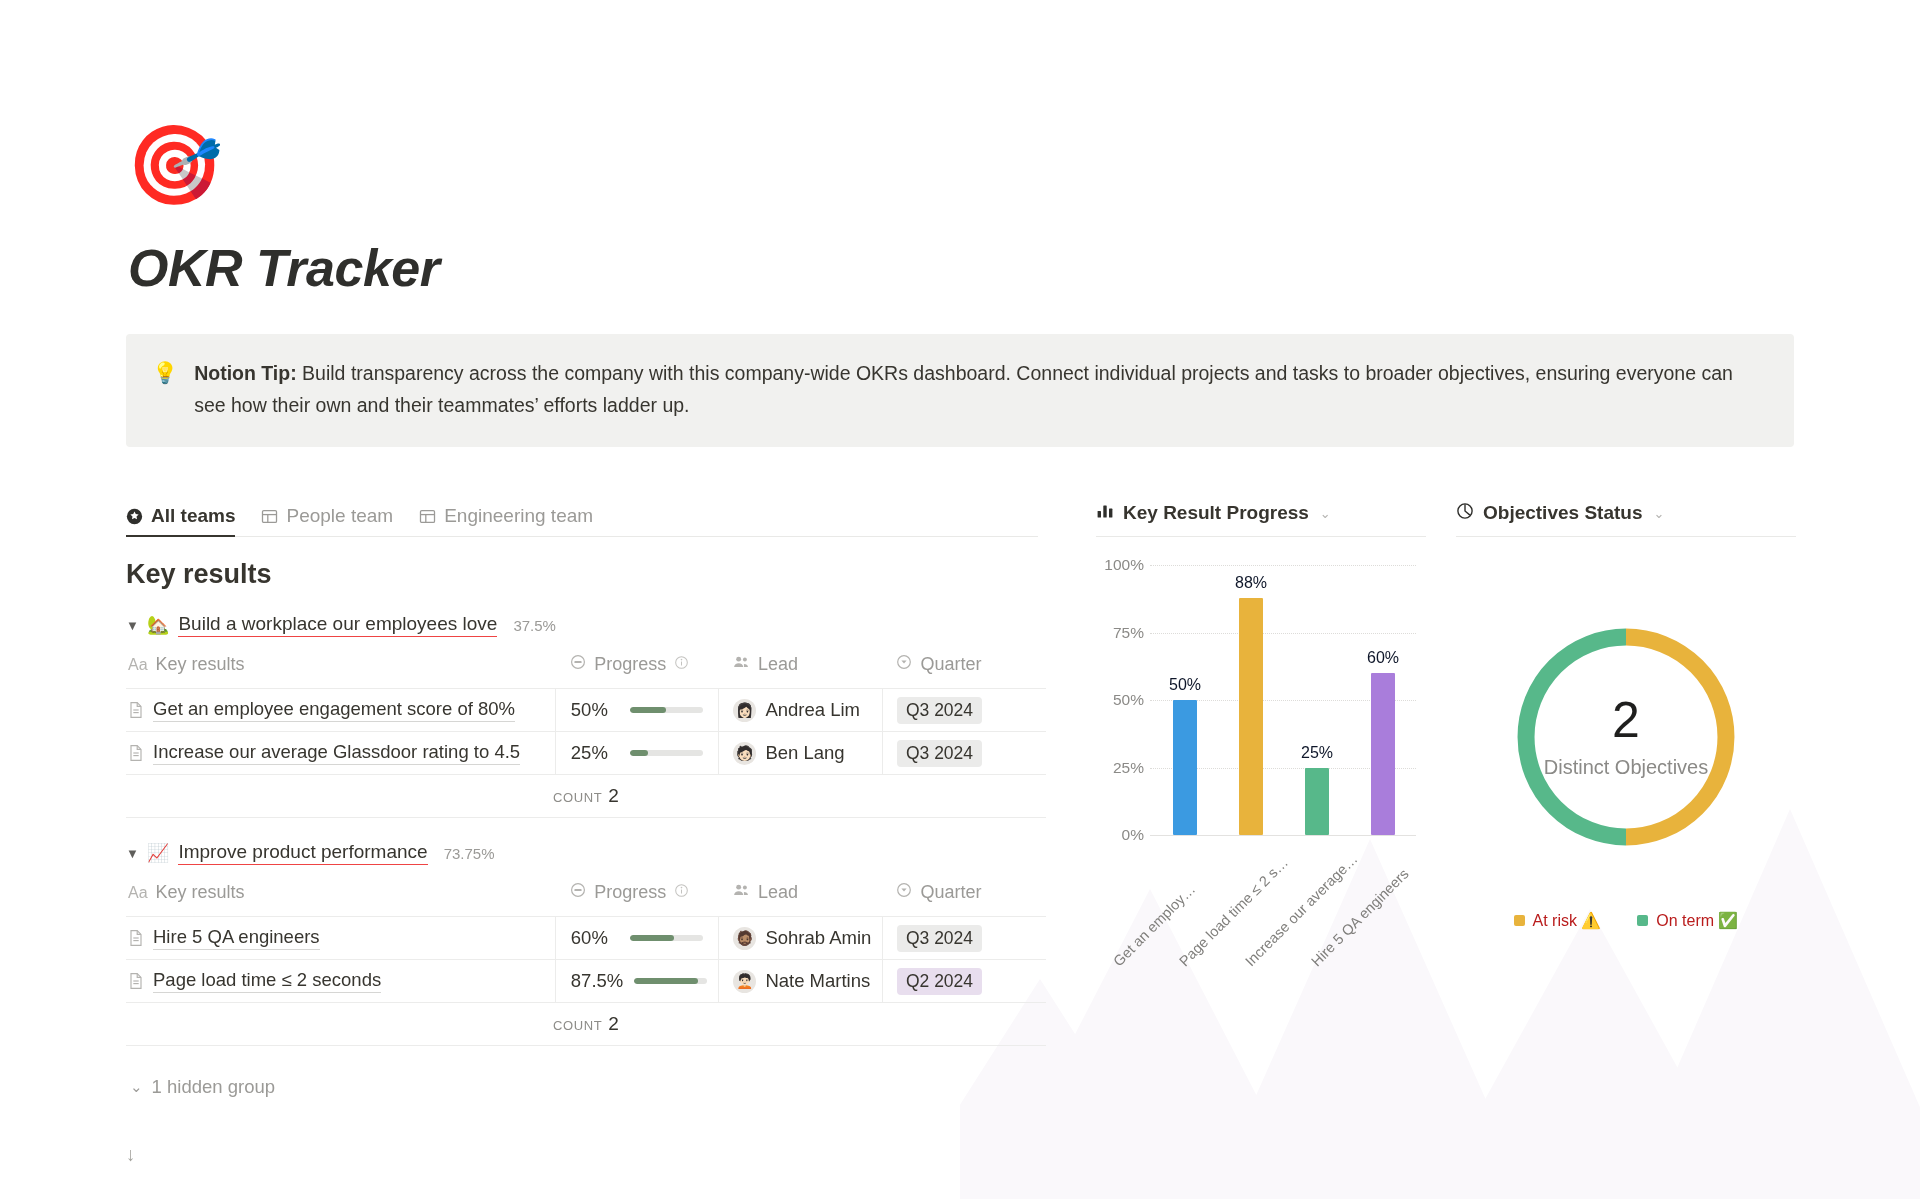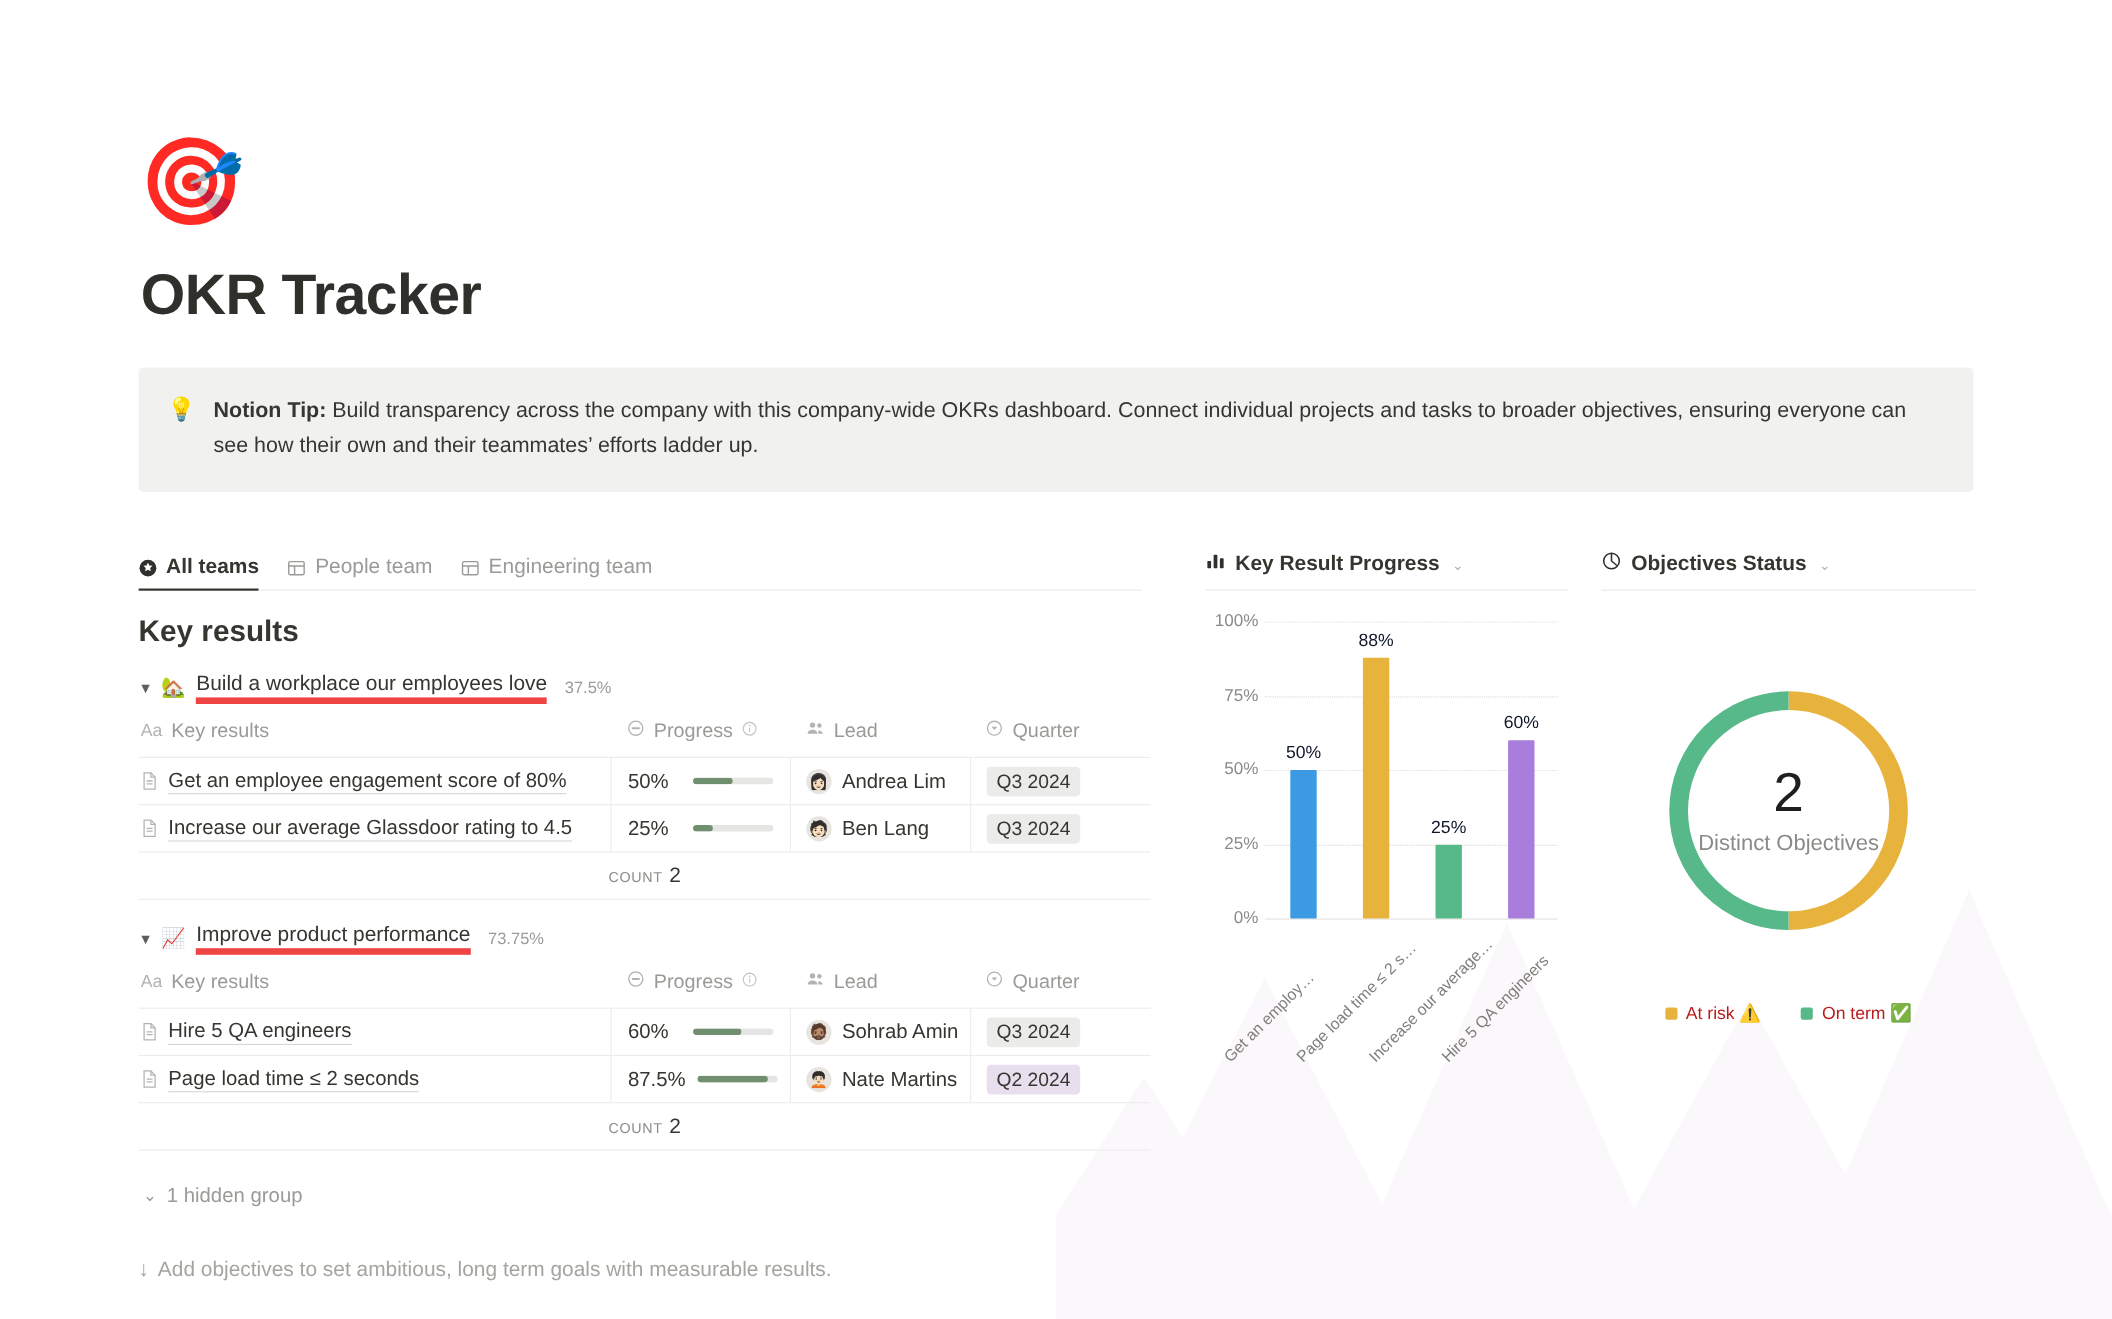--- a/index.html
+++ b/index.html
@@ -34,20 +34,21 @@
     display: block;
     width: 90px; height: 90px;
   }
   .page-title {
     font-size: 52px;
     font-weight: bold;
     letter-spacing: -0.5px;
     color: #2f2f2c;
     margin-top: 22px;
     margin-left: 2px;
+    font-style: italic;
   }
 
   
   .callout {
     margin: 36px 126px 0 126px;
     background: #f1f1ef;
     border-radius: 4px;
     padding: 24px 28px 26px 26px;
     display: flex;
     gap: 16px;
@@ -108,21 +109,21 @@
   
   .group { margin-top: 22px; }
   .group-head {
     display: flex; align-items: center; gap: 9px;
     font-size: 19px;
     height: 26px;
   }
   .caret { color: #5f5e5b; font-size: 13px; width: 12px; }
   .grp-emoji { font-size: 18px; }
   .grp-name {
-    border-bottom: 6px solid #ef4444;
+    border-bottom: 1px solid #ef4444;
     color: #37352f;
     padding-bottom: 1px;
   }
   .grp-pct { color: #9b9a97; font-size: 15px; margin-left: 7px; }
 
   table.db { border-collapse: collapse; width: 920px; margin-top: 16px; table-layout: fixed; }
   table.db th {
     text-align: left;
     font-weight: normal;
     color: #9b9a97;
@@ -683,17 +684,16 @@
             <span class="swatch" style="background:#57b88a;"></span>
             <span>On term ✅</span>
           </div>
         </div>
       </div>
 
     </div>
 
     <div class="footer">
       <span>↓</span>
-      <span>Add objectives to set ambitious, long term goals with measurable results.</span>
     </div>
 
   </div>
 </div>
 
 </body></html>

